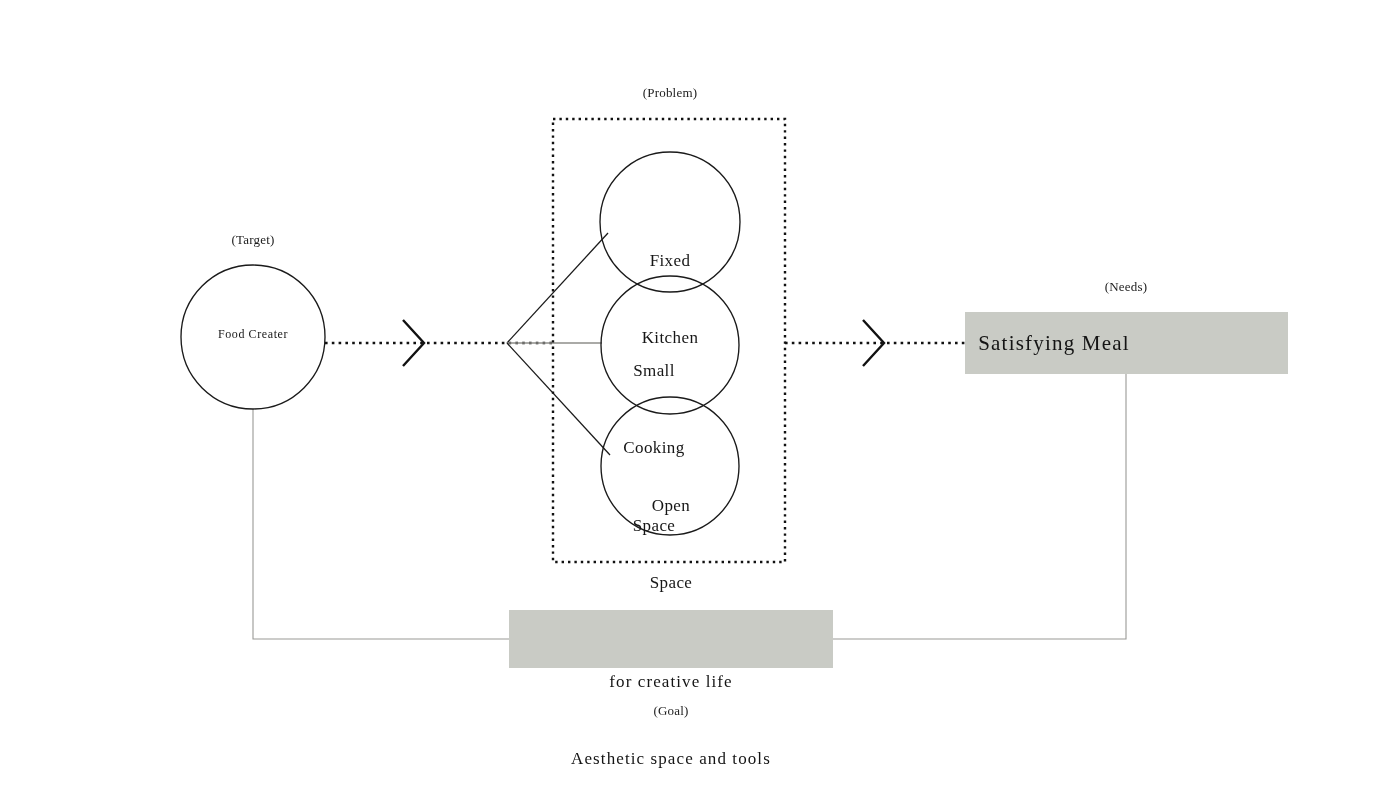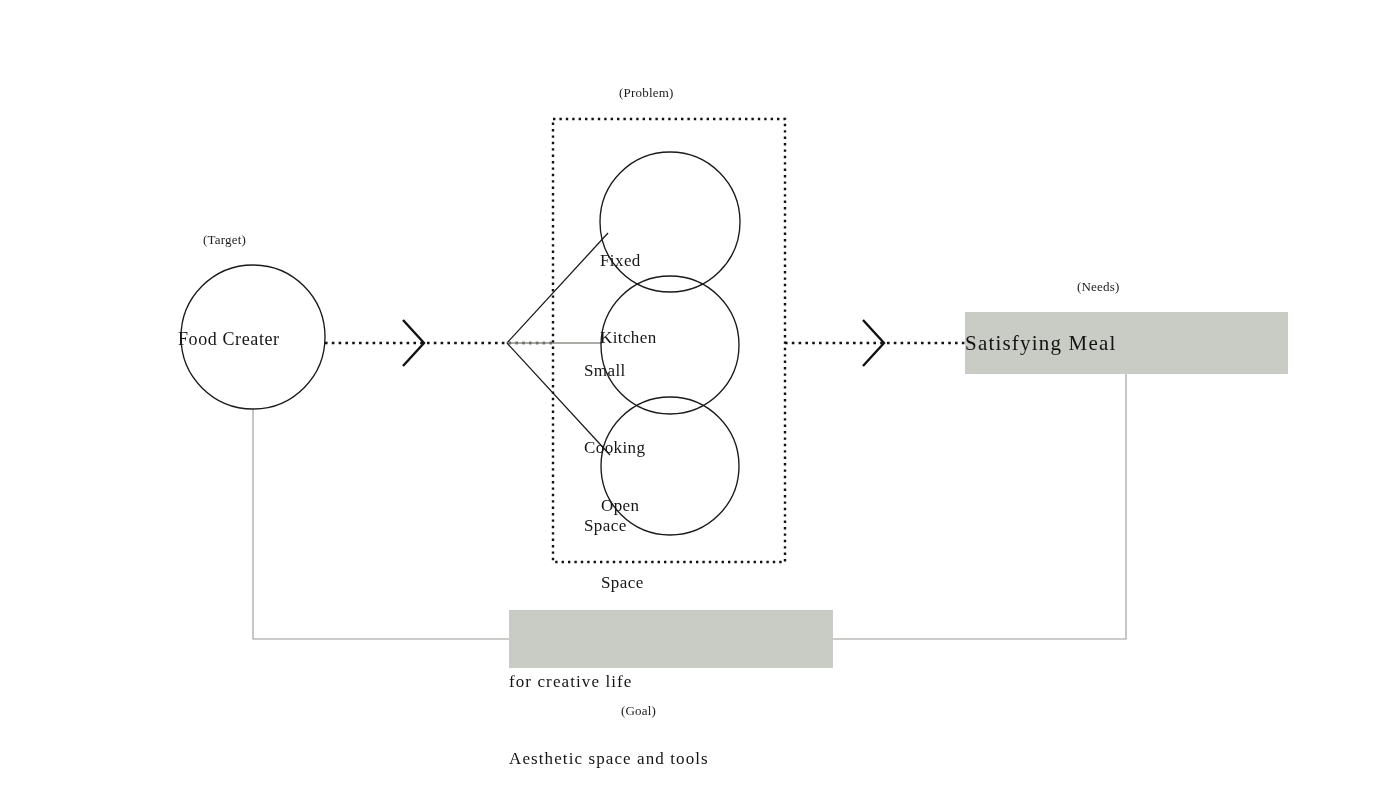--- a/index.html
+++ b/index.html
@@ -21,31 +21,32 @@
   #diagram-svg {
     position: absolute;
     left: 0;
     top: 0;
     width: 1400px;
     height: 788px;
   }
   
   .lbl {
     position: absolute;
+    text-align: center;
     white-space: pre;
     letter-spacing: 0.3px;
     font-family: "Liberation Serif", "DejaVu Serif", serif;
   }
   .annot {
     font-size: 13px;
     color: #1c1c1c;
     letter-spacing: 0.2px;
   }
   .node-text {
-    font-size: 18px;
+    font-size: 12px;
     color: #161616;
     line-height: 1.45;
     letter-spacing: 0.6px;
   }
   .circle-text {
     font-size: 17px;
     color: #161616;
     line-height: 1.52;
     letter-spacing: 0.4px;
   }
@@ -121,21 +122,21 @@
       <div>Small</div>
       <div>Cooking</div>
       <div>Space</div>
     </div>
 
     <div class="lbl circle-text" style="left:601px; top:441px; width:140px;">
       <div>Open</div>
       <div>Space</div>
     </div>
 
-    <div class="lbl box-text-big" style="left:965px; top:331px; width:274px;">Satisfying Meal</div>
+    <div class="lbl box-text-big" style="left:917px; top:331px; width:274px;">Satisfying Meal</div>
 
     <div class="lbl box-text-goal" style="left:509px; top:618px; width:324px;">
       <div>for creative life</div>
       <div>Aesthetic space and tools</div>
     </div>
 
   </div>
 </div>
 
 </body></html>

